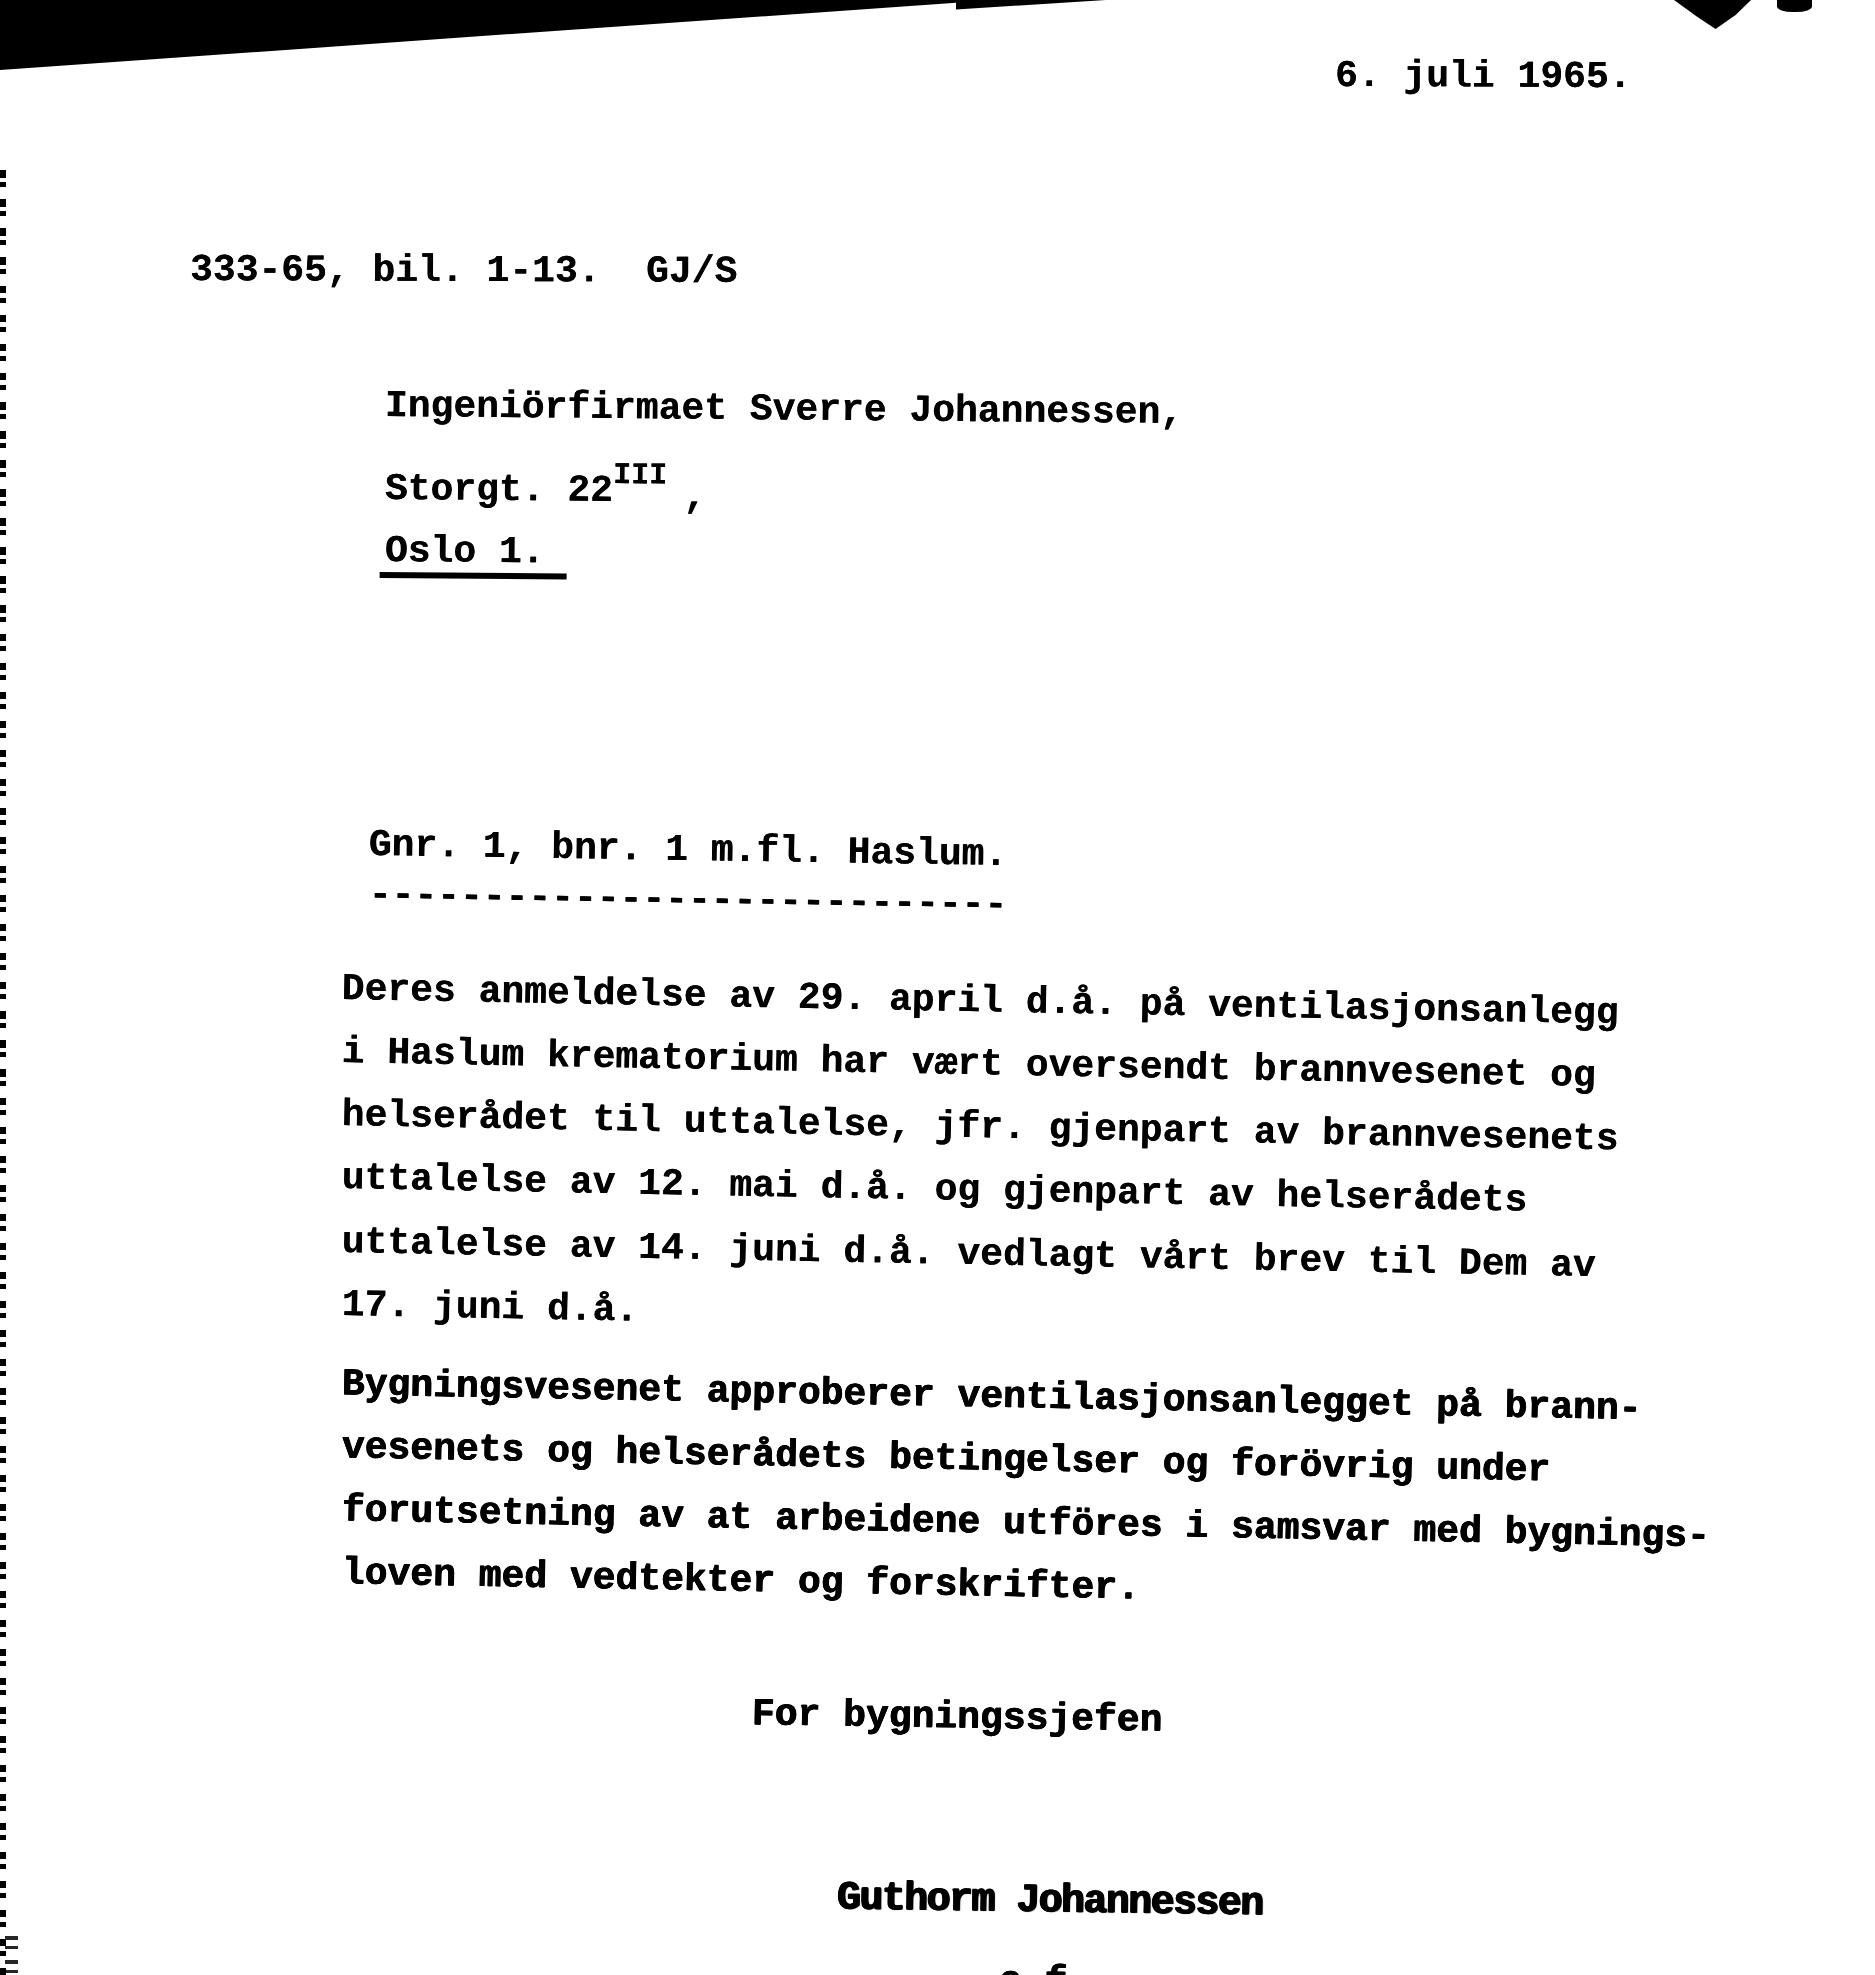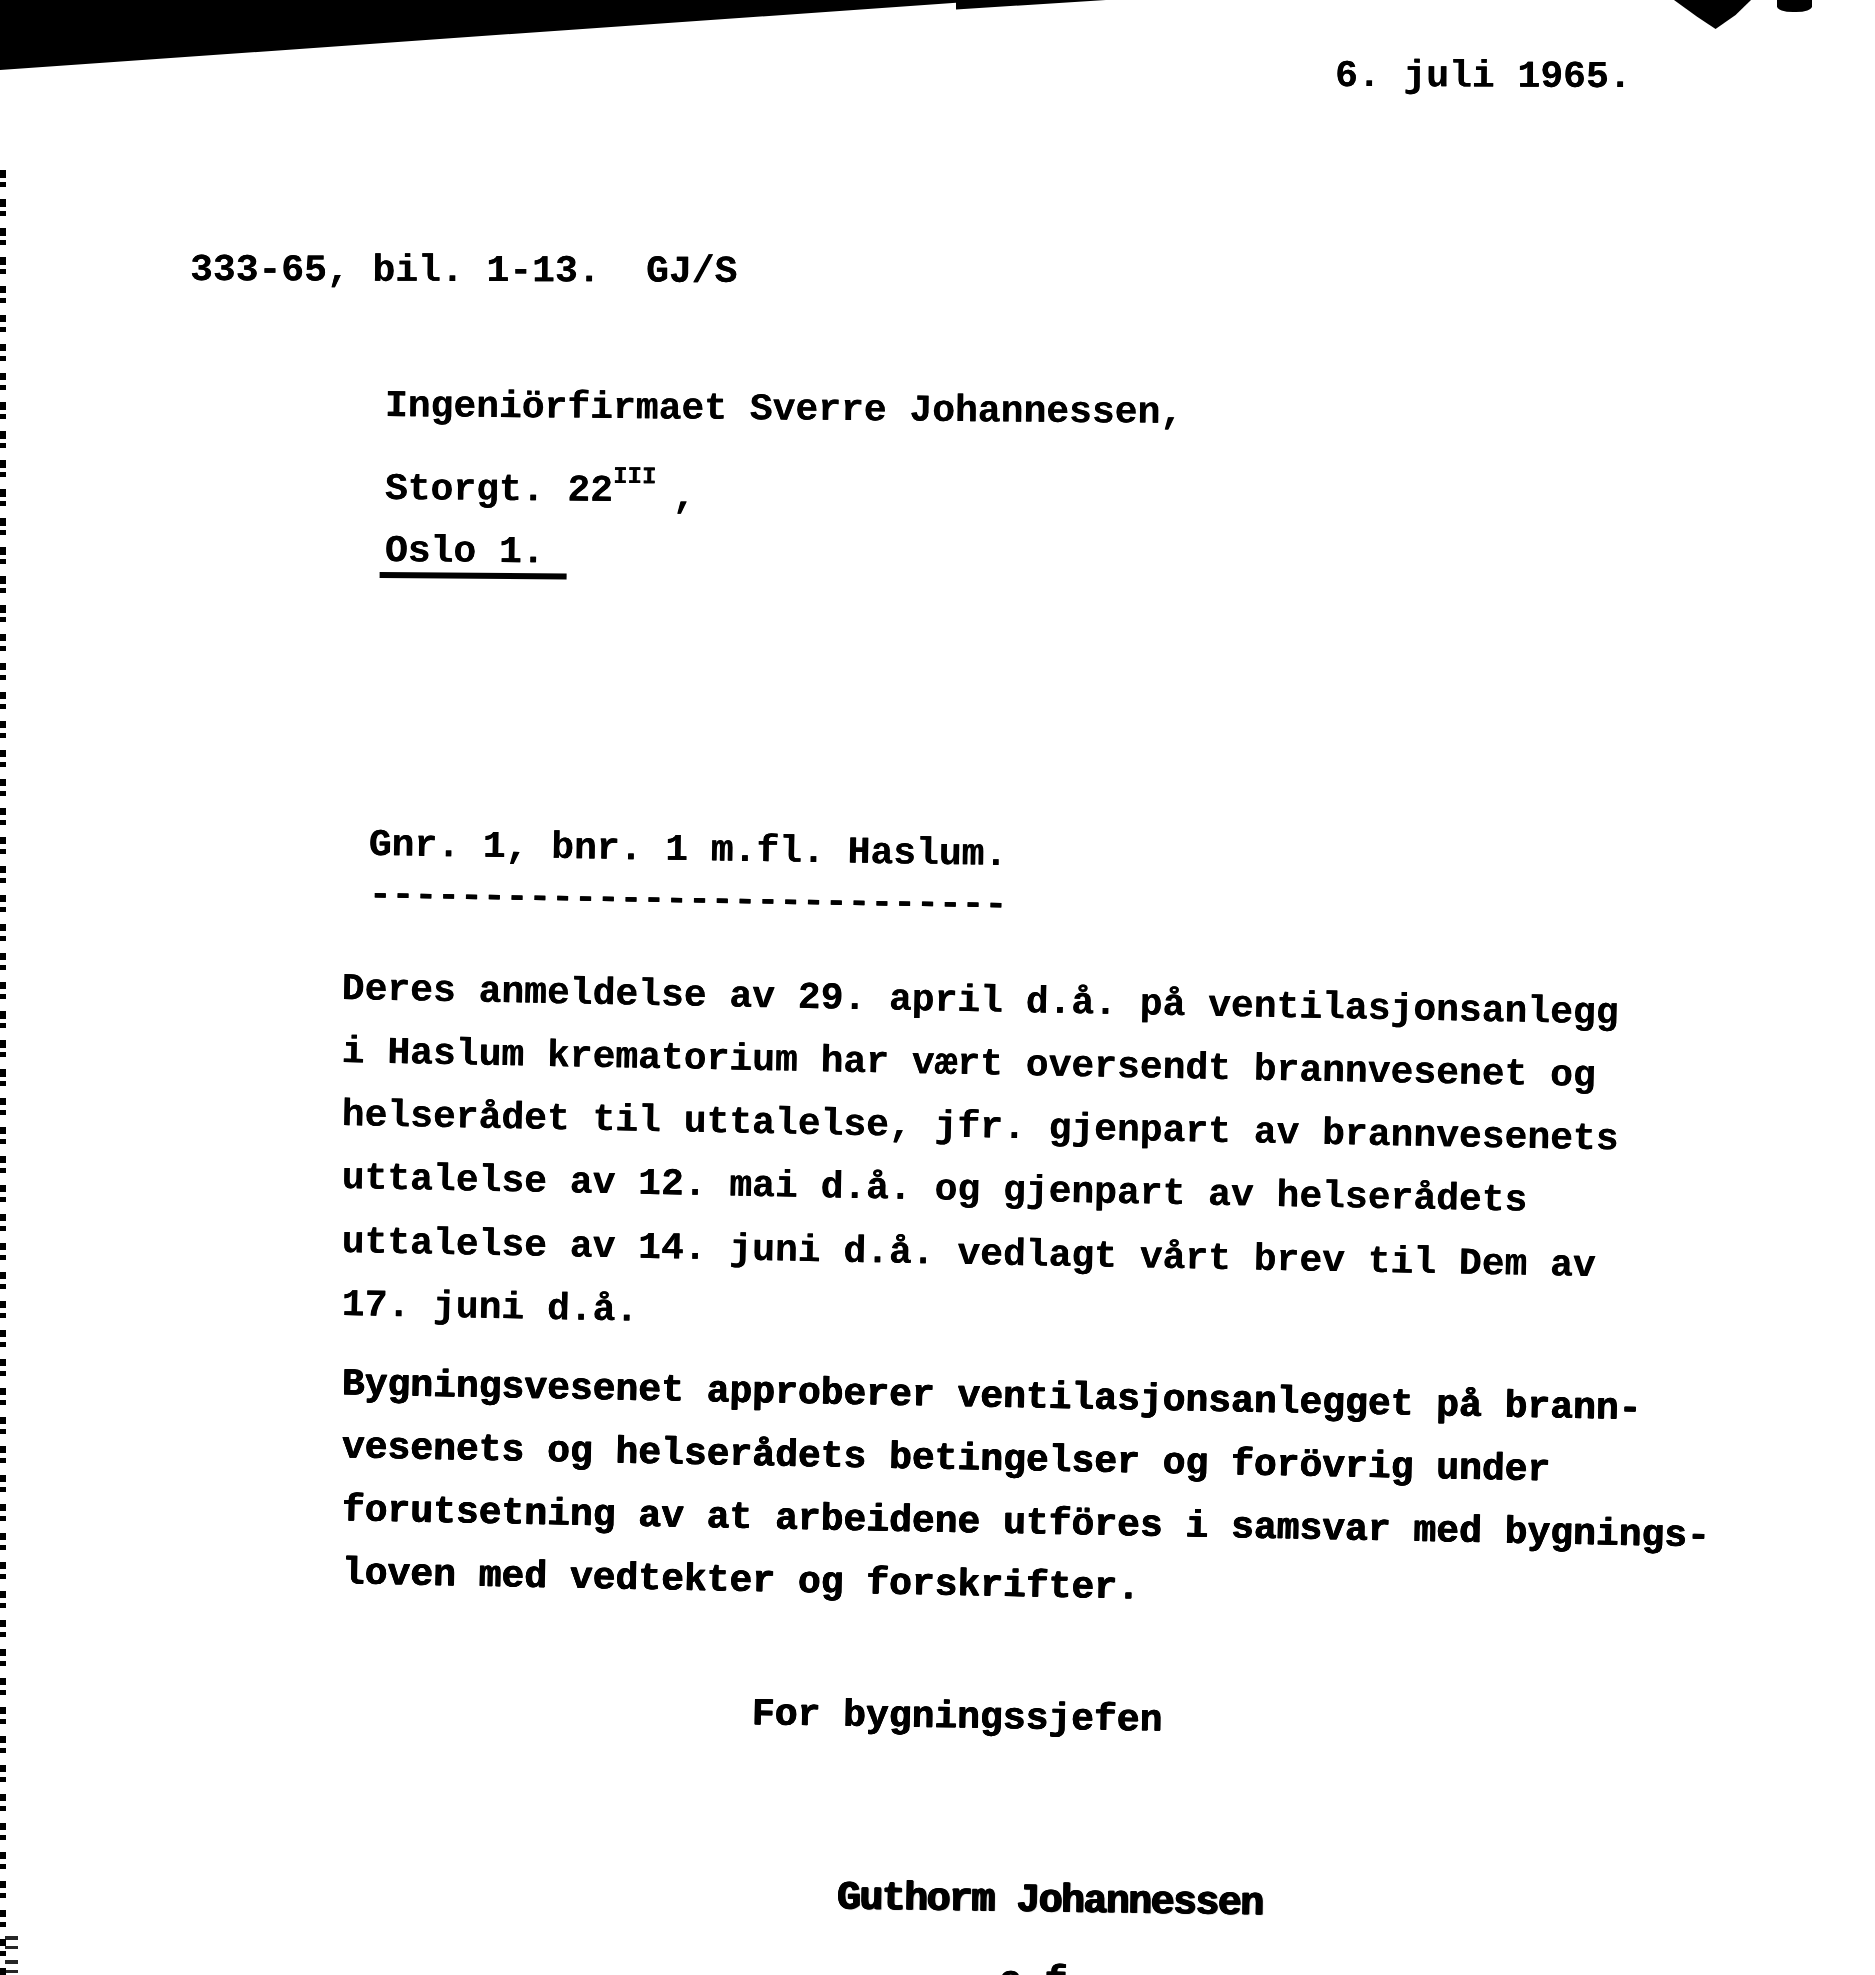--- a/index.html
+++ b/index.html
@@ -13,21 +13,21 @@
   }
   .r02{transform:rotate(0.2deg);}
   .r05{transform:rotate(0.5deg);}
   .r06{transform:rotate(0.6deg);}
   .r08{transform:rotate(0.8deg);}
   .r09{transform:rotate(0.9deg);}
   .r11{transform:rotate(1.1deg);}
   .smudge{text-shadow:0.8px 0 0 #000,0 0.4px 0 #000,0.4px 0.4px 0.4px #000;}
   .sig{font-size:40px;letter-spacing:-1.6px;
        text-shadow:0.8px 0 0 #000,0 0.8px 0 #000,1.2px 0.8px 0.8px #000,-0.4px 0.4px 0.4px #000;}
-  .sup{display:inline-block;font-size:24px;transform:translateY(-18px);}
+  .sup{display:inline-block;font-size:30px;transform:translateY(-18px);}
   .low-comma{display:inline-block;transform:translate(16.6px,5.5px);}
   .underlined{display:inline-block;border-bottom:6px solid #000;
               padding:0 22px 2.4px 4.7px;margin-left:-4.7px;}
   
   .art{position:absolute;background:#000;}
   .wedge-tl{left:0;top:0;width:995px;height:70px;clip-path:polygon(0 0,100% 0,0 100%);}
   .wedge-tl2{left:956px;top:0;width:150px;height:9.5px;clip-path:polygon(0 0,100% 0,0 100%);}
   .blob-tr1{left:1674px;top:0;width:77px;height:29px;
             clip-path:polygon(0 0,100% 0,80% 52%,54% 100%,30% 58%);}
   .blob-tr2{left:1777px;top:0;width:35px;height:12px;border-radius:0 0 45% 45%;}

